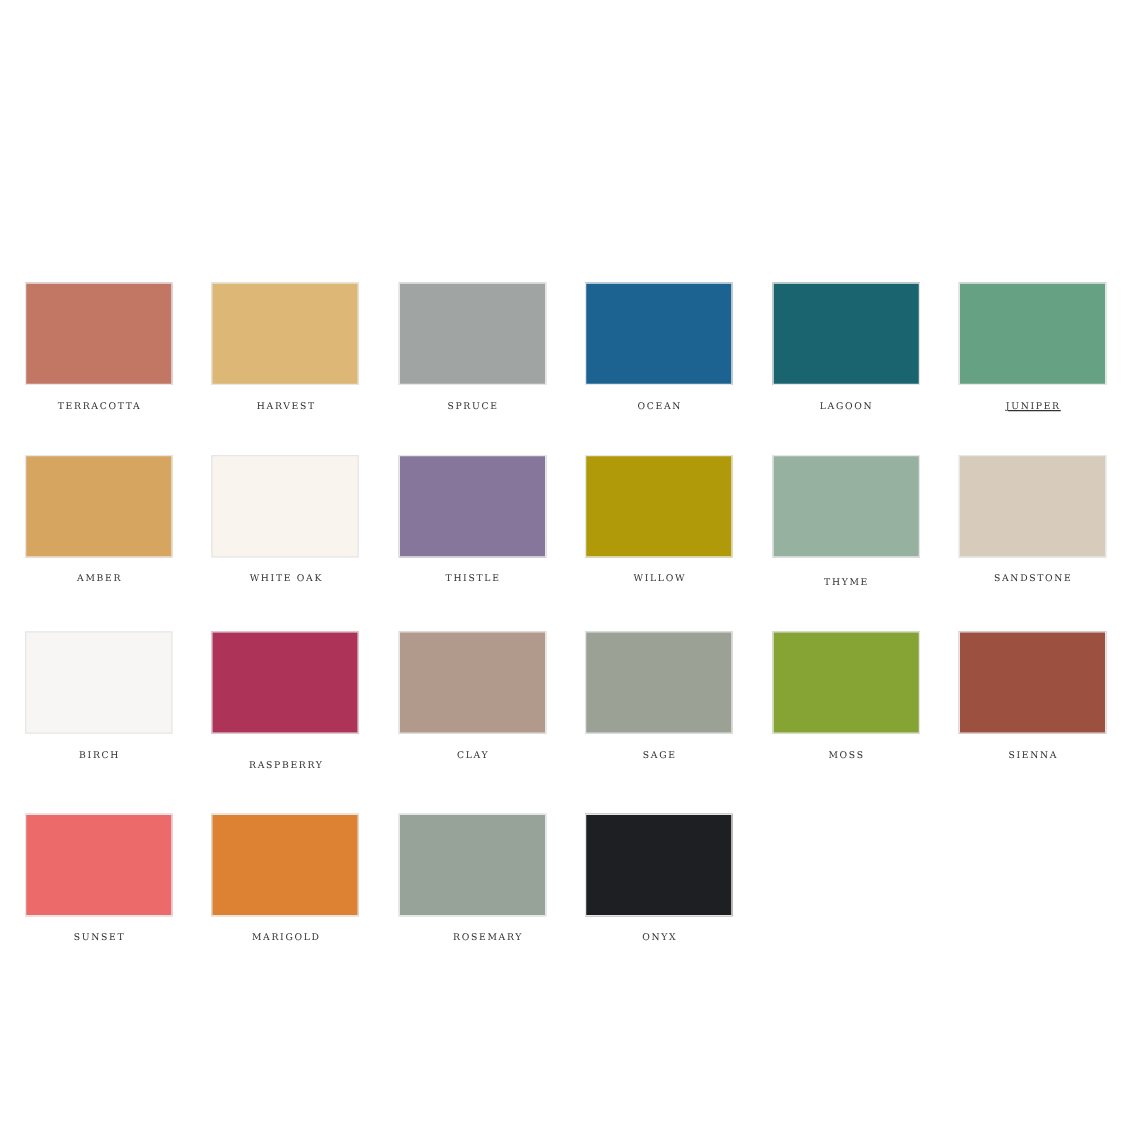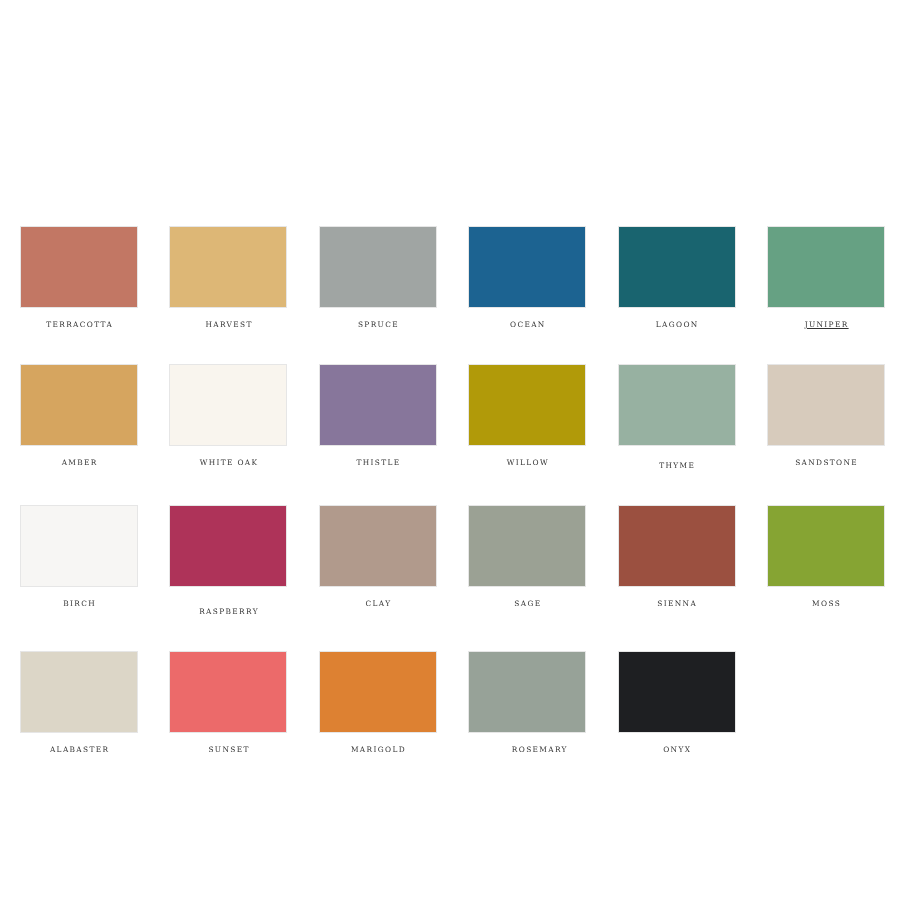--- a/index.html
+++ b/index.html
@@ -128,30 +128,26 @@
       </div>
       <div class="swatch-cell">
         <div class="swatch-chip" style="border-color: rgb(230, 230, 230); background-color: rgb(177, 154, 140);"></div>
         <div class="swatch-label" style="color: rgb(51, 51, 51);">CLAY</div>
       </div>
       <div class="swatch-cell">
         <div class="swatch-chip" style="border-color: rgb(230, 230, 230); background-color: rgb(155, 161, 148);"></div>
         <div class="swatch-label" style="color: rgb(51, 51, 51);">SAGE</div>
       </div>
       <div class="swatch-cell">
-        <div class="swatch-chip" style="border-color: rgb(230, 230, 230); background-color: rgb(155, 80, 64);"></div>
-        <div class="swatch-label" style="color: rgb(51, 51, 51);">SIENNA</div>
-      </div>
-      <div class="swatch-cell">
         <div class="swatch-chip" style="border-color: rgb(230, 230, 230); background-color: rgb(134, 164, 51);"></div>
         <div class="swatch-label" style="color: rgb(51, 51, 51);">MOSS</div>
       </div>
       <div class="swatch-cell">
-        <div class="swatch-chip" style="border-color: rgb(230, 230, 230); background-color: rgb(220, 214, 199);"></div>
-        <div class="swatch-label" style="color: rgb(51, 51, 51);">ALABASTER</div>
+        <div class="swatch-chip" style="border-color: rgb(230, 230, 230); background-color: rgb(155, 80, 64);"></div>
+        <div class="swatch-label" style="color: rgb(51, 51, 51);">SIENNA</div>
       </div>
       <div class="swatch-cell">
         <div class="swatch-chip" style="border-color: rgb(230, 230, 230); background-color: rgb(236, 106, 106);"></div>
         <div class="swatch-label" style="color: rgb(51, 51, 51);">SUNSET</div>
       </div>
       <div class="swatch-cell">
         <div class="swatch-chip" style="border-color: rgb(230, 230, 230); background-color: rgb(221, 129, 50);"></div>
         <div class="swatch-label" style="color: rgb(51, 51, 51);">MARIGOLD</div>
       </div>
       <div class="swatch-cell">

